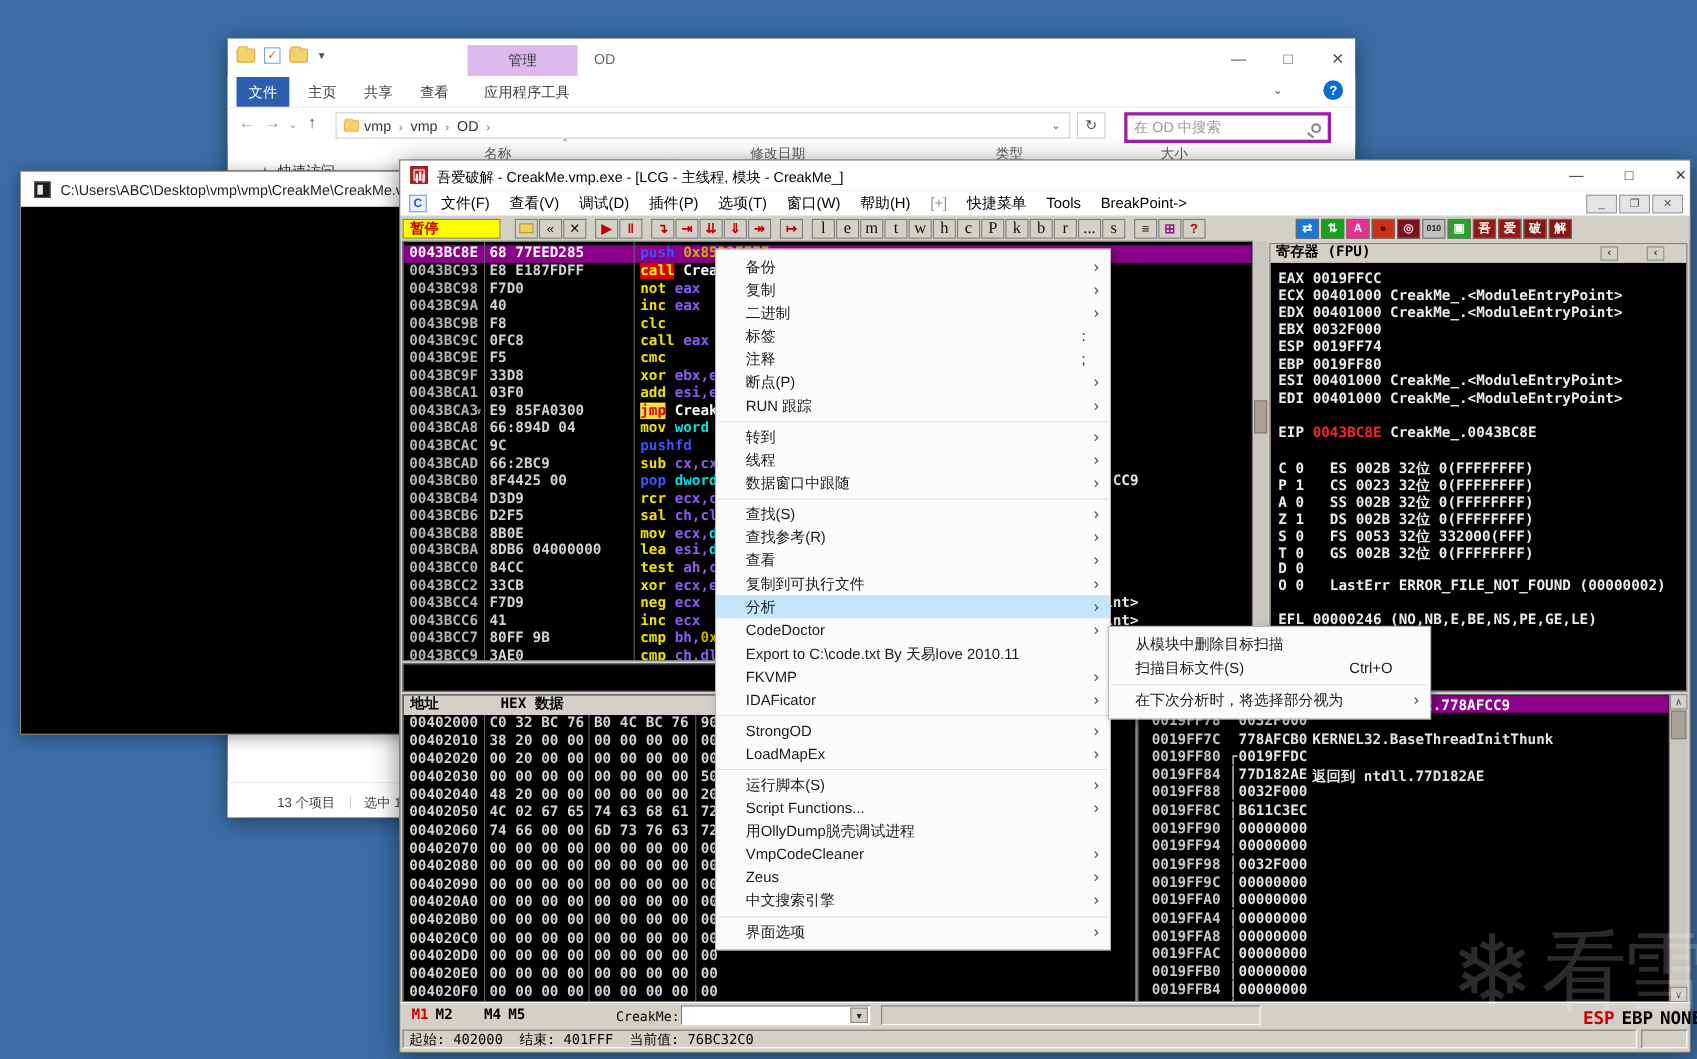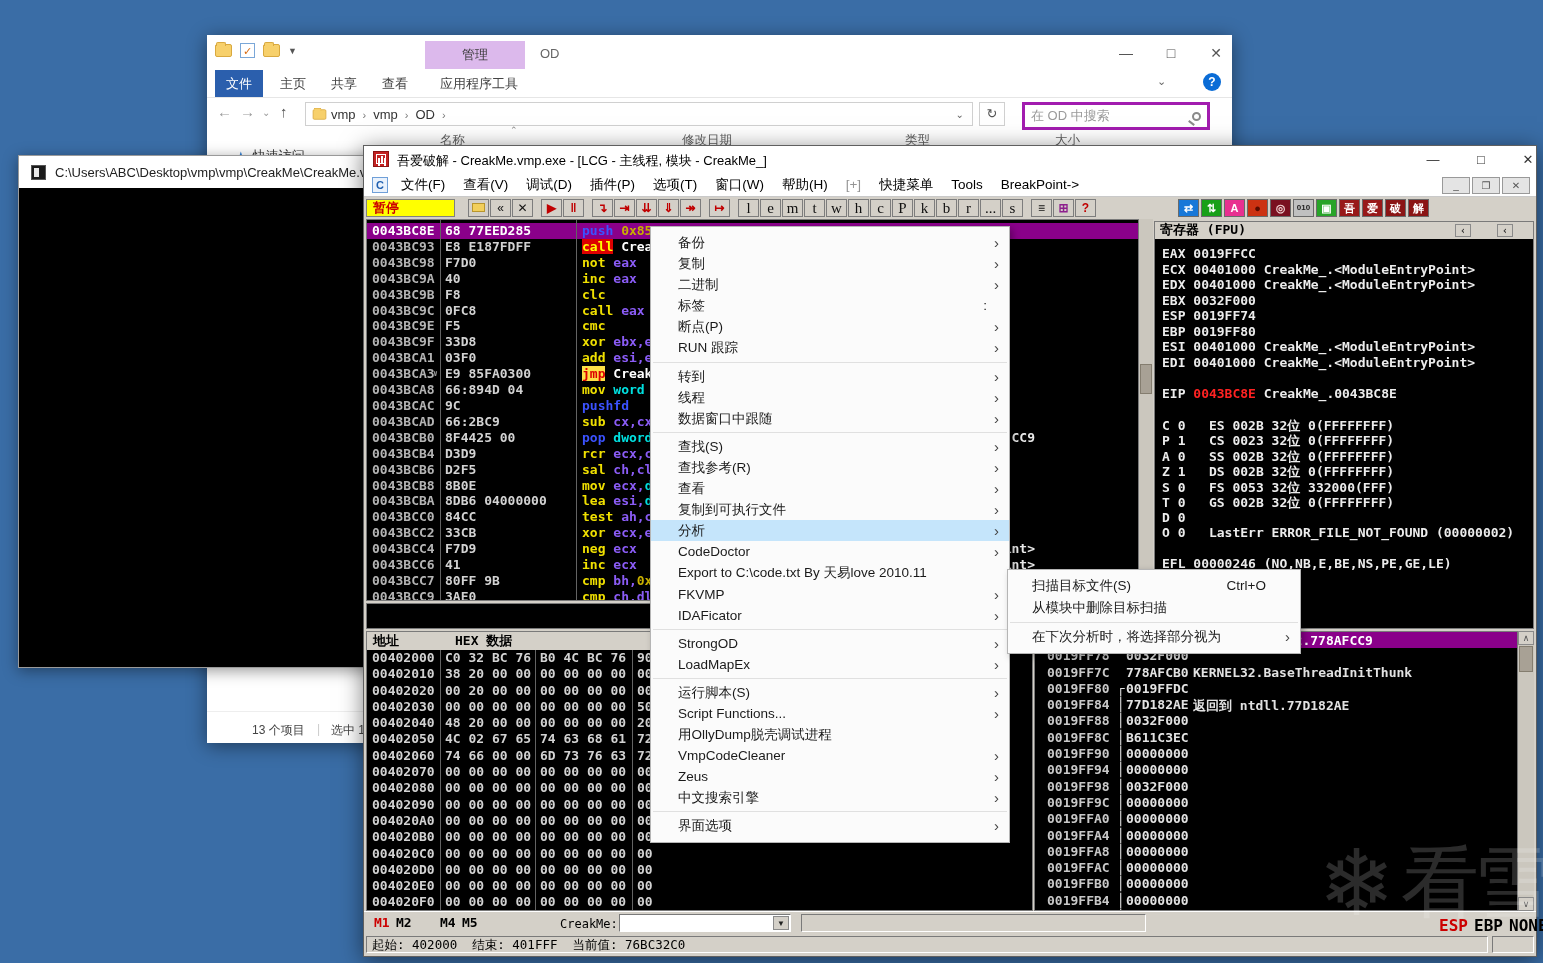--- a/index.html
+++ b/index.html
@@ -414,20 +414,21 @@
     <div class="o-status">
       <span class="status-field">起始: 402000  结束: 401FFF  当前值: 76BC32C0</span>
       <span class="status-field2"></span>
     </div>
 
     <div class="cmenu ctx-main" id="ctx-main">
         <div class="mi"><span>备份</span><span class="arr">›</span></div>
         <div class="mi"><span>复制</span><span class="arr">›</span></div>
         <div class="mi"><span>二进制</span><span class="arr">›</span></div>
         <div class="mi"><span>标签</span><span class="sc">:</span></div>
+        <div class="mi"><span>注释</span><span class="sc">;</span></div>
         <div class="mi"><span>断点(P)</span><span class="arr">›</span></div>
         <div class="mi"><span>RUN 跟踪</span><span class="arr">›</span></div>
         <div class="msep"></div>
         <div class="mi"><span>转到</span><span class="arr">›</span></div>
         <div class="mi"><span>线程</span><span class="arr">›</span></div>
         <div class="mi"><span>数据窗口中跟随</span><span class="arr">›</span></div>
         <div class="msep"></div>
         <div class="mi"><span>查找(S)</span><span class="arr">›</span></div>
         <div class="mi"><span>查找参考(R)</span><span class="arr">›</span></div>
         <div class="mi"><span>查看</span><span class="arr">›</span></div>
@@ -444,22 +445,22 @@
         <div class="mi"><span>运行脚本(S)</span><span class="arr">›</span></div>
         <div class="mi"><span>Script Functions...</span><span class="arr">›</span></div>
         <div class="mi"><span>用OllyDump脱壳调试进程</span></div>
         <div class="mi"><span>VmpCodeCleaner</span><span class="arr">›</span></div>
         <div class="mi"><span>Zeus</span><span class="arr">›</span></div>
         <div class="mi"><span>中文搜索引擎</span><span class="arr">›</span></div>
         <div class="msep"></div>
         <div class="mi"><span>界面选项</span><span class="arr">›</span></div>
       </div>
     <div class="cmenu ctx-sub" id="ctx-sub">
+        <div class="mi"><span>从模块中删除目标扫描</span></div>
         <div class="mi"><span>扫描目标文件(S)</span><span class="sc">Ctrl+O</span></div>
-        <div class="mi"><span>从模块中删除目标扫描</span></div>
         <div class="msep"></div>
         <div class="mi"><span>在下次分析时，将选择部分视为</span><span class="arr">›</span></div>
       </div>
   </div>
 
   <div class="watermark">
     <span class="wm-flake">❄</span>
     <span class="wm-text">看雪</span>
   </div>
 </div>

